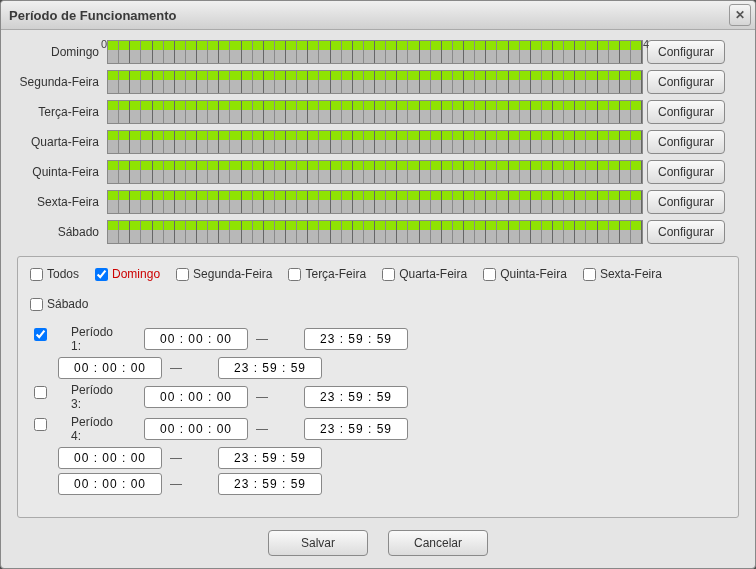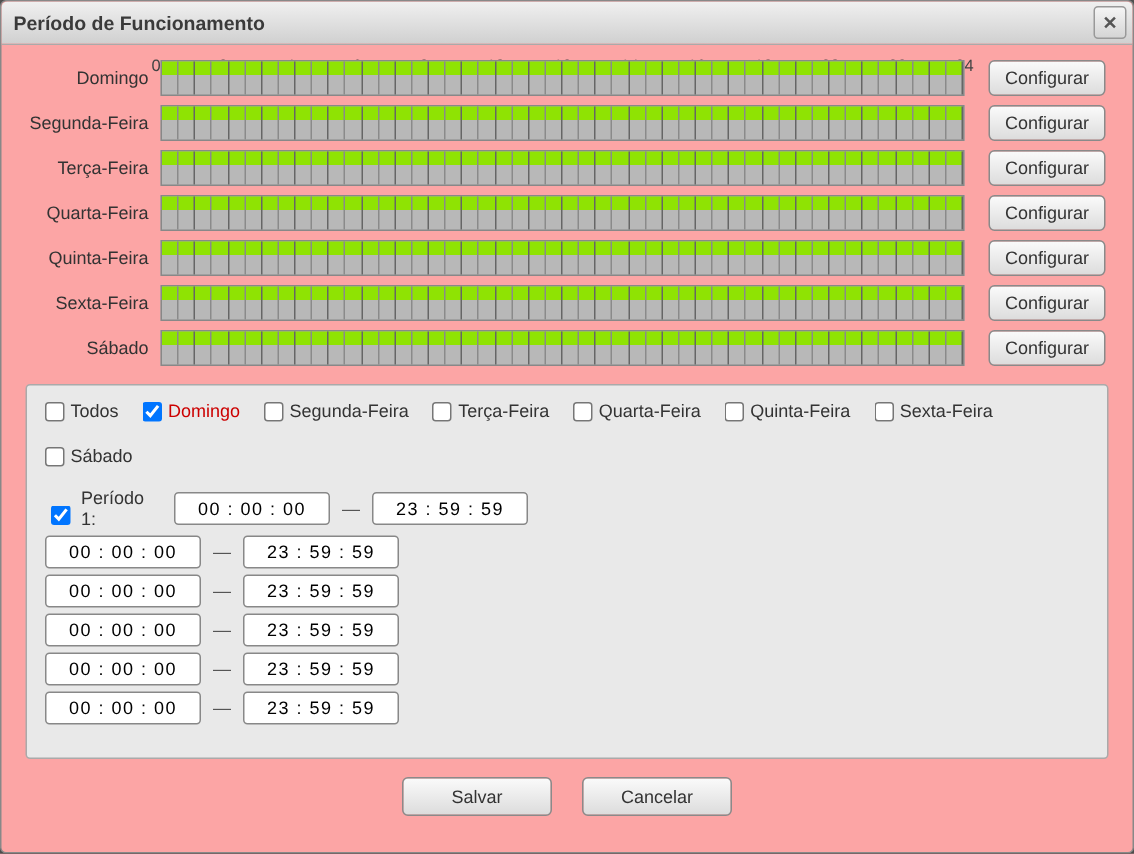--- a/index.html
+++ b/index.html
@@ -1,45 +1,45 @@
 <!DOCTYPE html>
 <html><head>
 <meta charset="utf-8">
 <style>
   html,body{margin:0;padding:0;font-family:Arial,Helvetica,sans-serif;font-size:12px;color:#333;background:#5c5c5c;}
-  .window{width:756px;height:569px;background:#fca5a5;border:1px solid #888;border-radius:4px;box-shadow:0 0 4px rgba(0,0,0,0.5);position:relative;box-sizing:border-box;}
+  .window{width:756px;height:569px;background:#e5e5e5;border:1px solid #888;border-radius:4px;box-shadow:0 0 4px rgba(0,0,0,0.5);position:relative;box-sizing:border-box;}
   .titlebar{height:28px;background:linear-gradient(#f0f0f0,#d0d0d0);border-bottom:1px solid #aaa;border-radius:4px 4px 0 0;display:flex;align-items:center;padding:0 8px;position:relative;}
   .titlebar .title{font-weight:bold;color:#3a3a3a;font-size:13px;}
   .titlebar .close{position:absolute;right:4px;top:3px;width:20px;height:20px;border-radius:3px;background:linear-gradient(#f5f5f5,#d5d5d5);border:1px solid #999;display:flex;align-items:center;justify-content:center;cursor:pointer;color:#555;font-weight:bold;}
   .content{padding:8px 16px 8px 16px;}
   
   .sched{margin-bottom:12px;}
   .axis{display:flex;margin-left:90px;width:536px;justify-content:space-between;font-size:11px;color:#444;margin-bottom:2px;}
   .axis span{width:0;display:inline-block;position:relative;}
   .axis span i{position:absolute;left:-6px;font-style:normal;}
   .row{display:flex;align-items:center;margin-bottom:6px;height:24px;}
   .row .daylabel{width:90px;text-align:right;padding-right:8px;font-size:12px;color:#333;box-sizing:border-box;}
   .bar-wrap{width:536px;height:24px;border:1px solid #888;box-sizing:border-box;position:relative;background:#b8b8b8;}
   .bar-fill{position:absolute;left:0;top:0;height:9px;width:100%;background:#8fe303;}
   .bar-grid{position:absolute;left:0;top:0;width:100%;height:100%;display:flex;}
   .bar-grid div{flex:1;border-right:1px solid #8a8a8a;box-sizing:border-box;}
   .bar-grid div:last-child{border-right:none;}
   .bar-grid div.major{border-right:1px solid #666;}
-  .row .cfg{margin-left:16px;}
+  .row .cfg{margin-left:4px;}
   button.std{background:linear-gradient(#fafafa,#dcdcdc);border:1px solid #8a8a8a;border-radius:4px;padding:4px 10px;font-size:12px;color:#333;cursor:pointer;min-width:74px;}
   
   .panel{border:1px solid #aaa;border-radius:3px;background:#e9e9e9;padding:10px 12px 18px 12px;}
   .daychecks{display:flex;flex-wrap:wrap;gap:16px;align-items:center;margin-bottom:14px;}
   .chk{display:flex;align-items:center;gap:4px;font-size:12px;color:#333;white-space:nowrap;}
   .chk input{margin:0;}
   .chk.red label{color:#c00;}
   .periods{}
   .prow{display:flex;align-items:center;gap:8px;margin-bottom:4px;}
-  .prow .plabel{width:78px;display:flex;align-items:flex-end;gap:4px;}
-  .tbox{border:1px solid #888;border-radius:3px;background:#fff;padding:3px 6px;font-family:inherit;font-size:12px;width:90px;text-align:center;letter-spacing:1px;}
+  .prow .plabel{width:78px;display:flex;align-items:flex-start;gap:21px;}
+  .tbox{border:1px solid #888;border-radius:3px;background:#fff;padding:3px 6px;font-family:inherit;font-size:12px;width:90px;text-align:center;letter-spacing:1px;margin-left:28px;}
   .dash{color:#555;}
   .footer{display:flex;justify-content:center;gap:20px;margin-top:12px;}
   button.wide{min-width:100px;padding:5px 16px;}
 </style>
 </head>
 <body>
 
 <div class="window">
   <div class="titlebar">
     <span class="title">Período de Funcionamento</span>
@@ -539,39 +539,47 @@
           <input class="tbox" value="00 : 00 : 00" style="">
           <span class="dash">—</span>
           <input class="tbox" value="23 : 59 : 59" style="">
         </div>
         <div class="prow">
           <input class="tbox" value="00 : 00 : 00" style="">
           <span class="dash">—</span>
           <input class="tbox" value="23 : 59 : 59" style="">
         </div>
         <div class="prow">
+          <span class="plabel">
+              <input type="checkbox" style="">
+              <span>Período 3:</span>
+            </span>
+          <input class="tbox" value="00 : 00 : 00" style="">
+          <span class="dash">—</span>
+          <input class="tbox" value="23 : 59 : 59" style="">
+        </div>
+        <div class="prow">
+          <span class="plabel">
+              <input type="checkbox" style="">
+              <span>Período 4:</span>
+            </span>
           <input class="tbox" value="00 : 00 : 00" style="">
           <span class="dash">—</span>
           <input class="tbox" value="23 : 59 : 59" style="">
         </div>
         <div class="prow">
           <input class="tbox" value="00 : 00 : 00" style="">
           <span class="dash">—</span>
           <input class="tbox" value="23 : 59 : 59" style="">
         </div>
         <div class="prow">
           <input class="tbox" value="00 : 00 : 00" style="">
           <span class="dash">—</span>
           <input class="tbox" value="23 : 59 : 59" style="">
         </div>
-        <div class="prow">
-          <input class="tbox" value="00 : 00 : 00" style="">
-          <span class="dash">—</span>
-          <input class="tbox" value="23 : 59 : 59" style="">
-        </div>
       </div>
     </div>
 
     <div class="footer">
       <button class="std wide">Salvar</button>
       <button class="std wide">Cancelar</button>
     </div>
 
   </div>
 </div>

